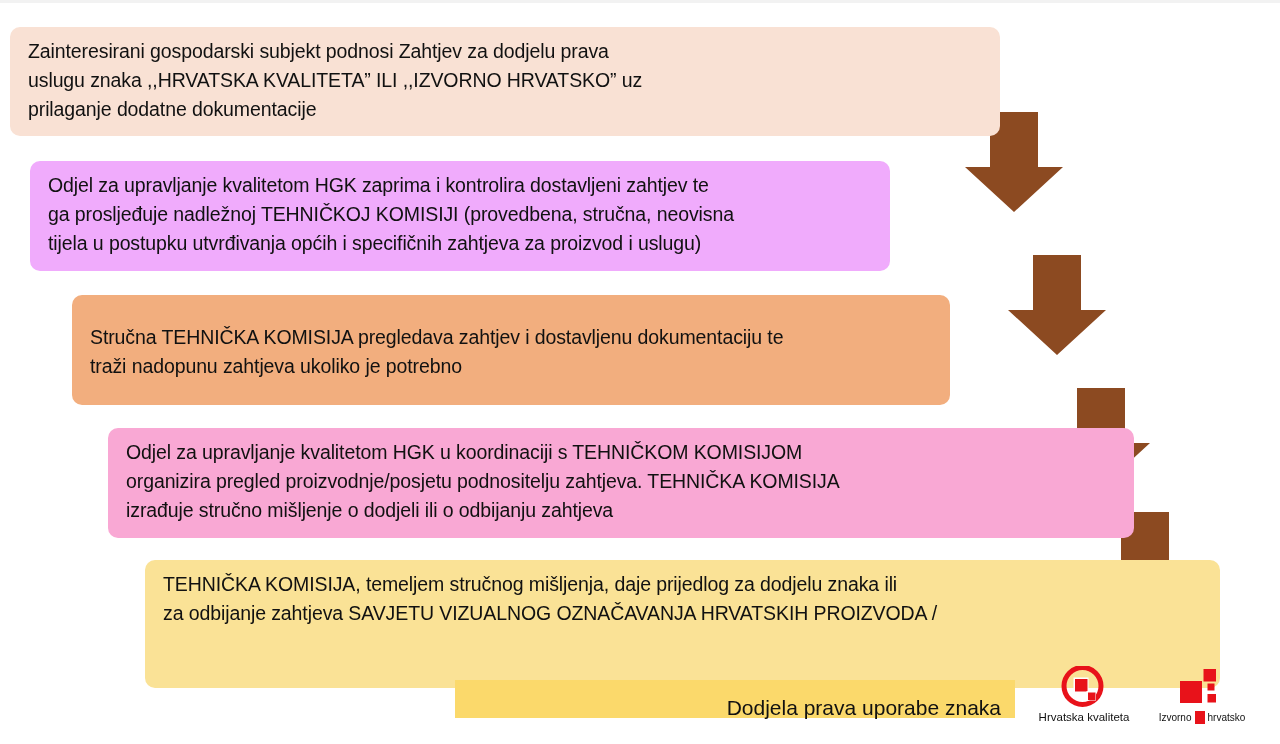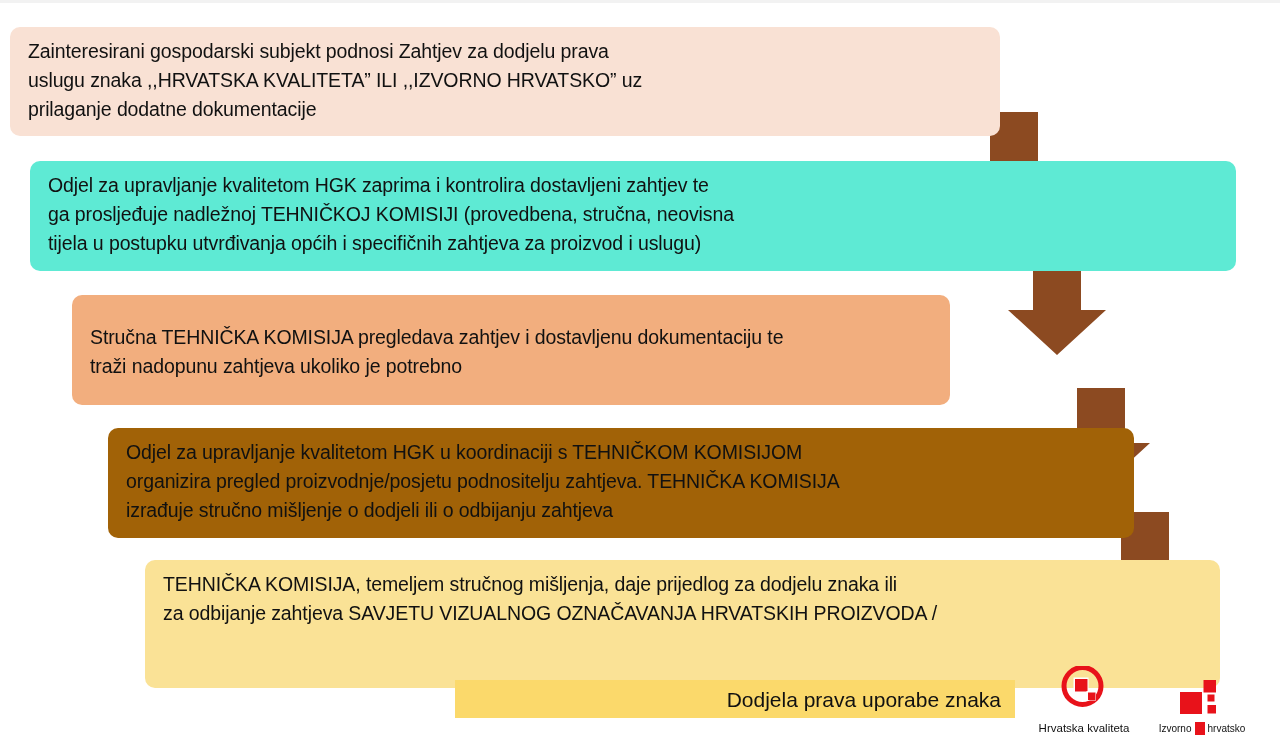--- a/index.html
+++ b/index.html
@@ -38,41 +38,41 @@
     z-index: 2;
   }
   .arrow svg { display: block; }
   .final-bar {
     position: absolute;
     background: #FBD96B;
     color: #111111;
     font-size: 21px;
     line-height: 1;
     display: flex;
-    align-items: center;
+    align-items: flex-end;
     justify-content: flex-end;
     padding-right: 14px;
     z-index: 3;
   }
   .logos {
     position: absolute;
     display: flex;
     align-items: flex-end;
     gap: 22px;
     z-index: 4;
   }
   .logo-block {
     display: flex;
     flex-direction: column;
     align-items: center;
   }
   .logo-caption {
     font-size: 11.5px;
     color: #111111;
-    margin-top: 12px;
+    margin-top: 1px;
     white-space: nowrap;
     line-height: 13px;
   }
   .logo-caption-row {
     display: flex;
     align-items: center;
     gap: 1px;
     font-size: 10px;
     color: #111111;
     white-space: nowrap;
@@ -109,32 +109,32 @@
       <polygon points="25,0 73,0 73,57 98,57 49,104 0,57 25,57" fill="#8C4A21"></polygon>
     </svg>
   </div>
 
   <div class="flow-box" style="left:10px; top:27px; width:990px; height:109px; background:#F9E1D4;">
     <div class="line">Zainteresirani gospodarski subjekt podnosi Zahtjev za dodjelu prava</div>
     <div class="line">uslugu znaka ,,HRVATSKA KVALITETA” ILI ,,IZVORNO HRVATSKO” uz</div>
     <div class="line">prilaganje dodatne  dokumentacije</div>
   </div>
 
-  <div class="flow-box" style="left:30px; top:161px; width:1206px; height:110px; background:#5eead4;">
+  <div class="flow-box" style="left:30px; top:161px; width:860px; height:110px; background:#f0abfc;">
     <div class="line">Odjel za upravljanje kvalitetom HGK zaprima i kontrolira dostavljeni zahtjev te</div>
     <div class="line">ga prosljeđuje nadležnoj TEHNIČKOJ KOMISIJI (provedbena, stručna, neovisna</div>
     <div class="line">tijela u postupku utvrđivanja općih i specifičnih zahtjeva za proizvod i uslugu)</div>
   </div>
 
   <div class="flow-box" style="left:72px; top:295px; width:878px; height:110px; background:#F2AE7E; padding-top:28px;">
     <div class="line">Stručna TEHNIČKA KOMISIJA pregledava zahtjev i dostavljenu dokumentaciju te</div>
     <div class="line">traži nadopunu zahtjeva ukoliko je potrebno</div>
   </div>
 
-  <div class="flow-box" style="left:108px; top:428px; width:1026px; height:110px; background:#a16207;">
+  <div class="flow-box" style="left:108px; top:428px; width:1026px; height:110px; background:#f9a8d4;">
     <div class="line">Odjel za upravljanje kvalitetom HGK u koordinaciji s TEHNIČKOM KOMISIJOM</div>
     <div class="line">organizira pregled proizvodnje/posjetu podnositelju zahtjeva. TEHNIČKA KOMISIJA</div>
     <div class="line">izrađuje stručno mišljenje o dodjeli ili o odbijanju zahtjeva</div>
   </div>
 
   <div class="flow-box" style="left:145px; top:560px; width:1075px; height:128px; background:#FAE296;">
     <div class="line">TEHNIČKA KOMISIJA, temeljem stručnog mišljenja, daje prijedlog za dodjelu znaka ili</div>
     <div class="line">za odbijanje zahtjeva SAVJETU VIZUALNOG OZNAČAVANJA HRVATSKIH PROIZVODA /</div>
   </div>
 

